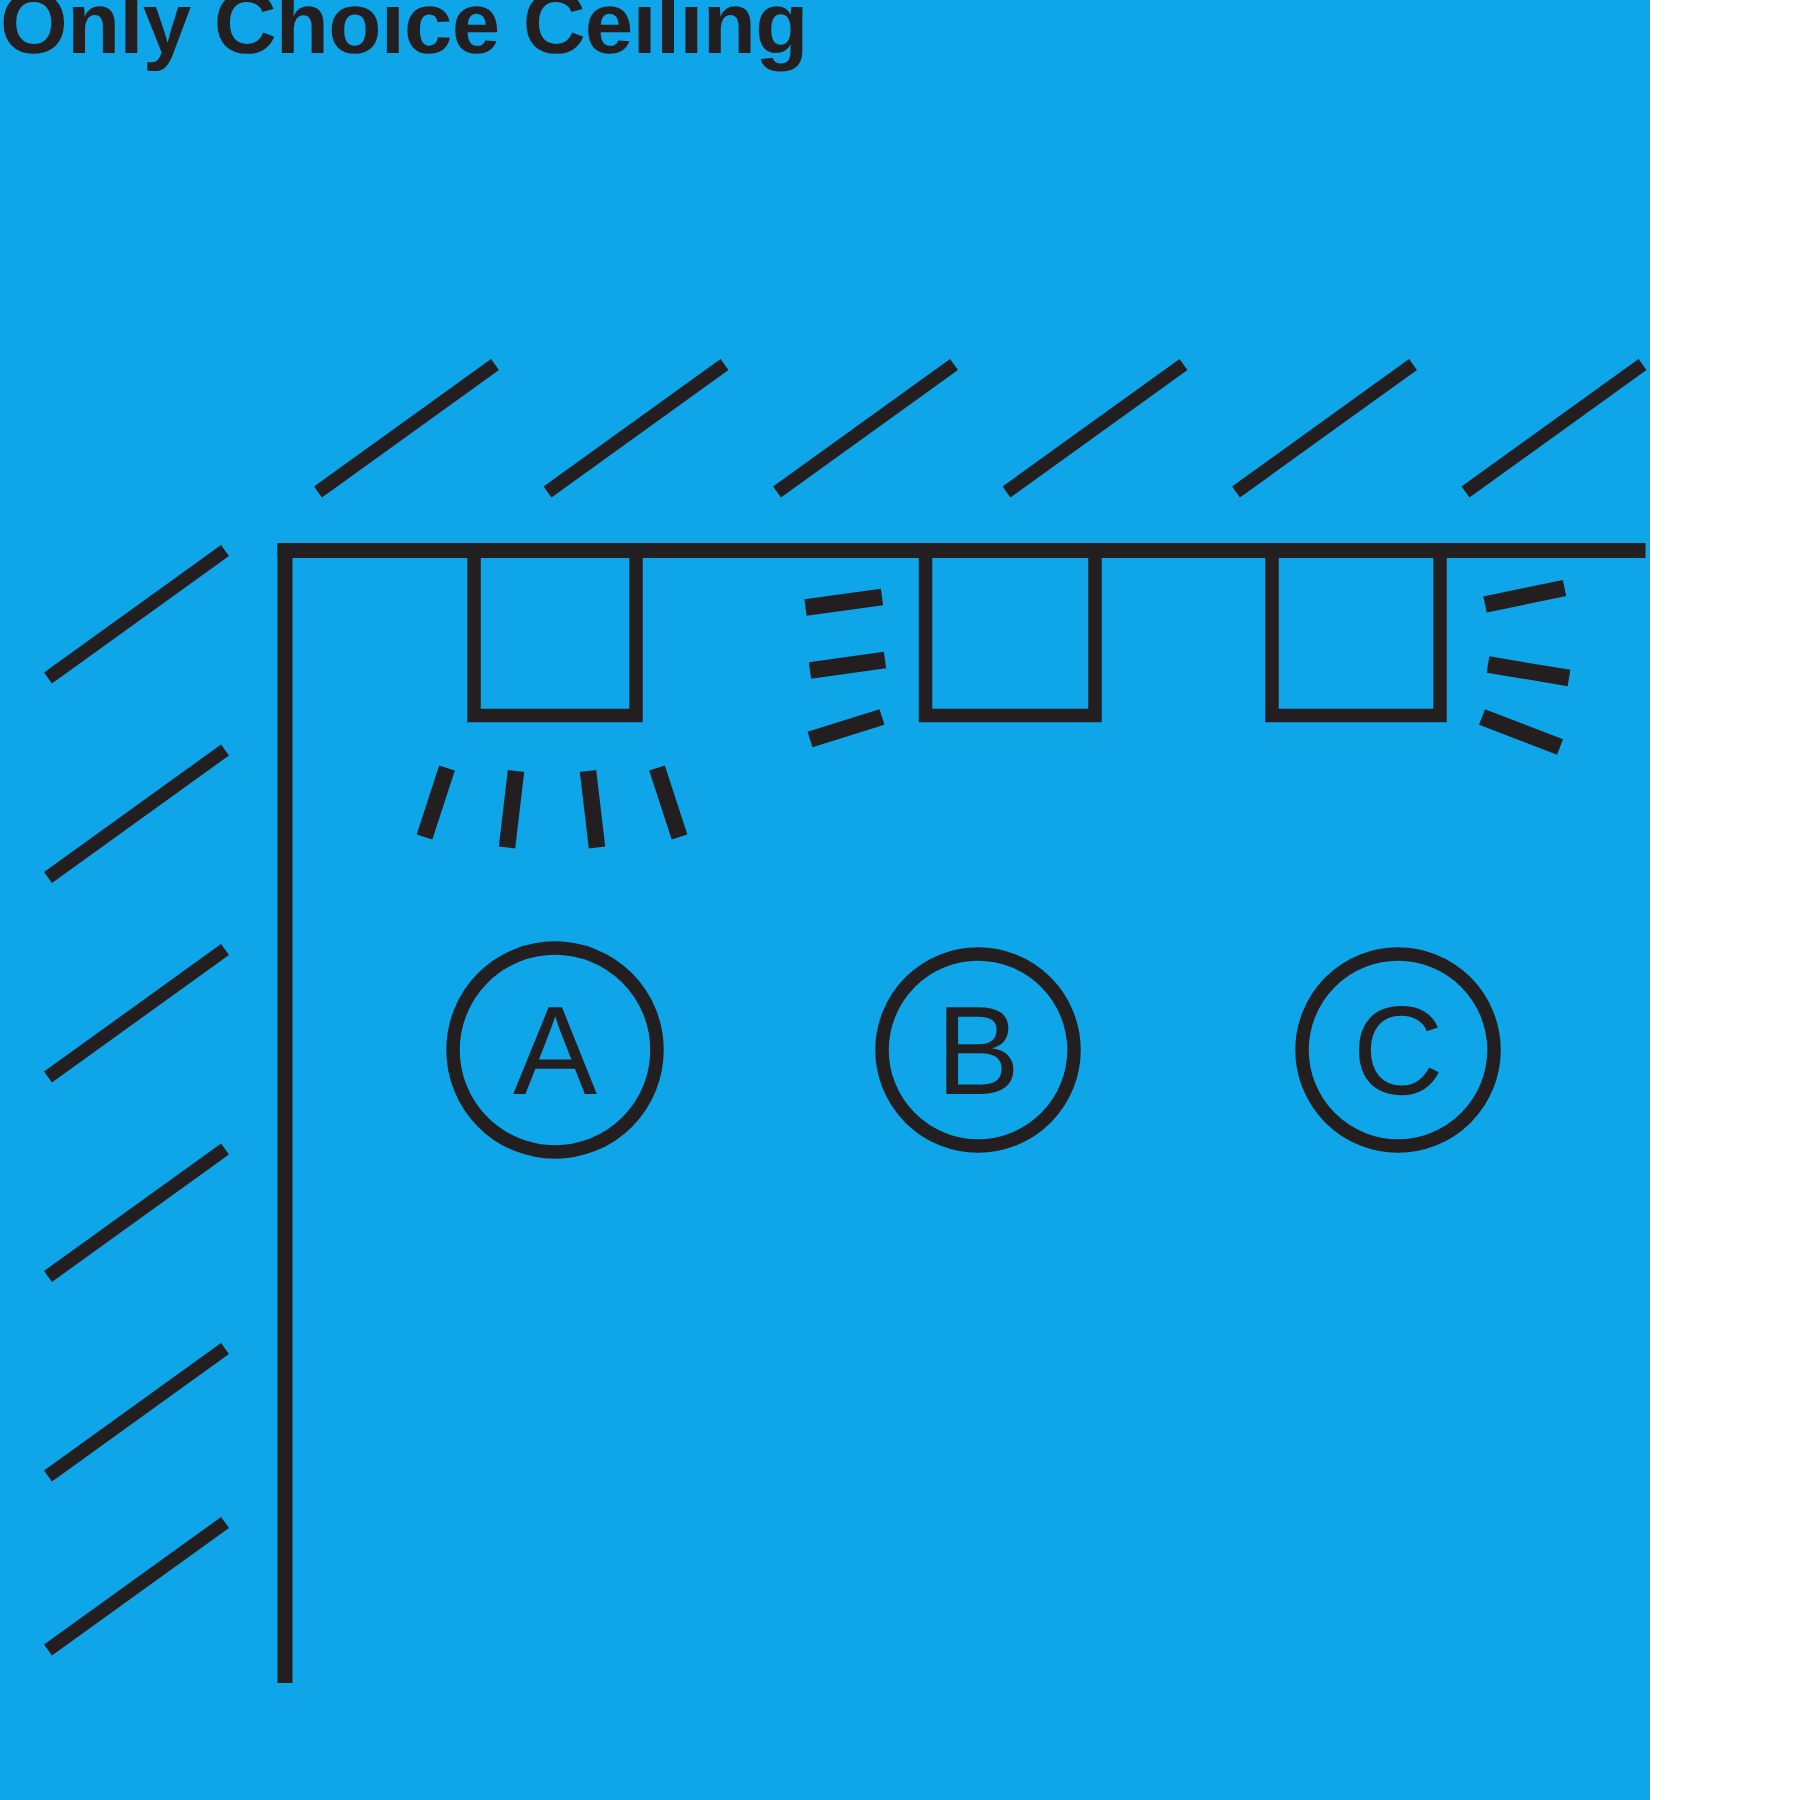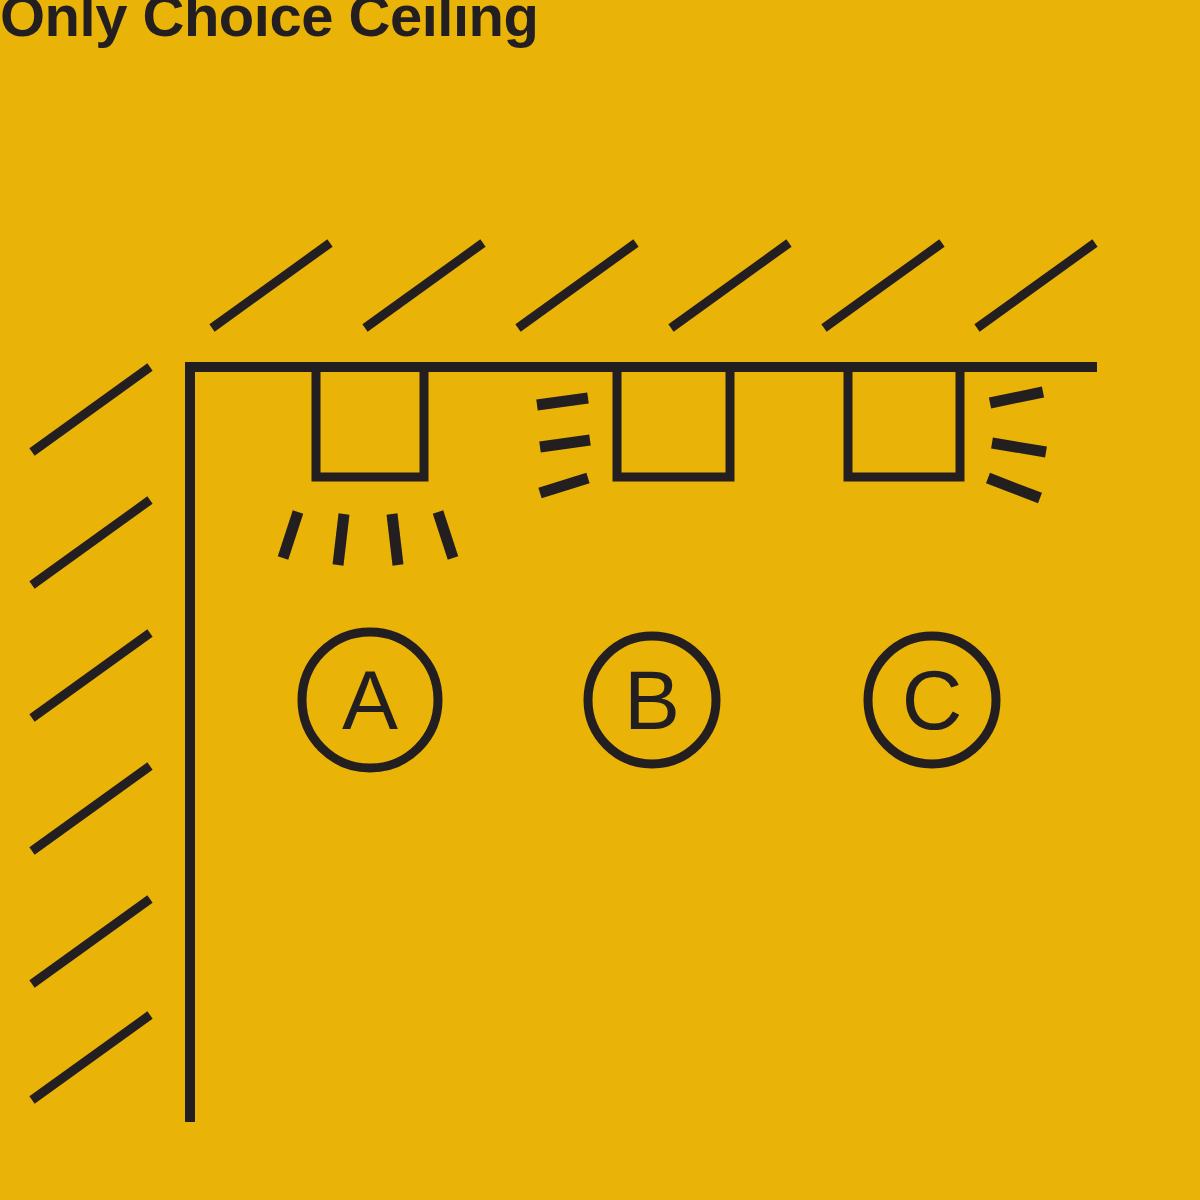--- a/index.html
+++ b/index.html
@@ -9,23 +9,23 @@
   }
   body {
     width: 1200px;
     height: 1200px;
     overflow: hidden;
     font-family: "Liberation Sans", sans-serif;
     position: relative;
   }
   #stage {
     position: relative;
-    width: 1200px;
+    width: 1100px;
     height: 1200px;
-    background: #eab308;
+    background: #0ea5e9;
   }
   .title {
     position: absolute;
     left: 0px;
     top: -14px;
     width: 1100px;
     font-family: "Liberation Sans", sans-serif;
     font-size: 58px;
     font-weight: 600;
     letter-spacing: -0.5px;

